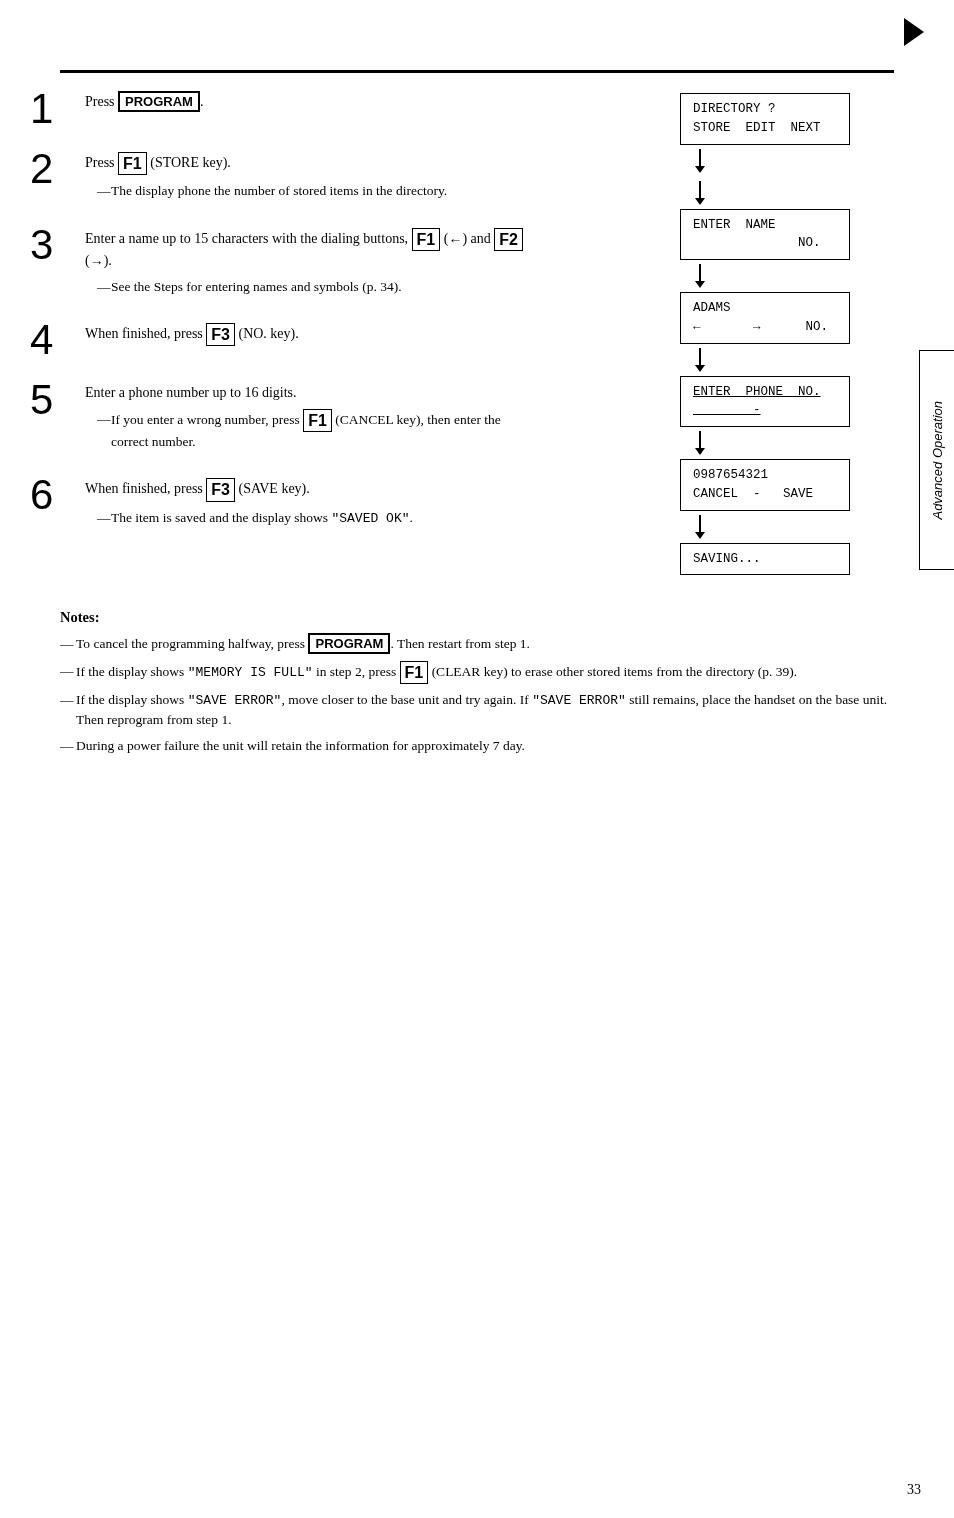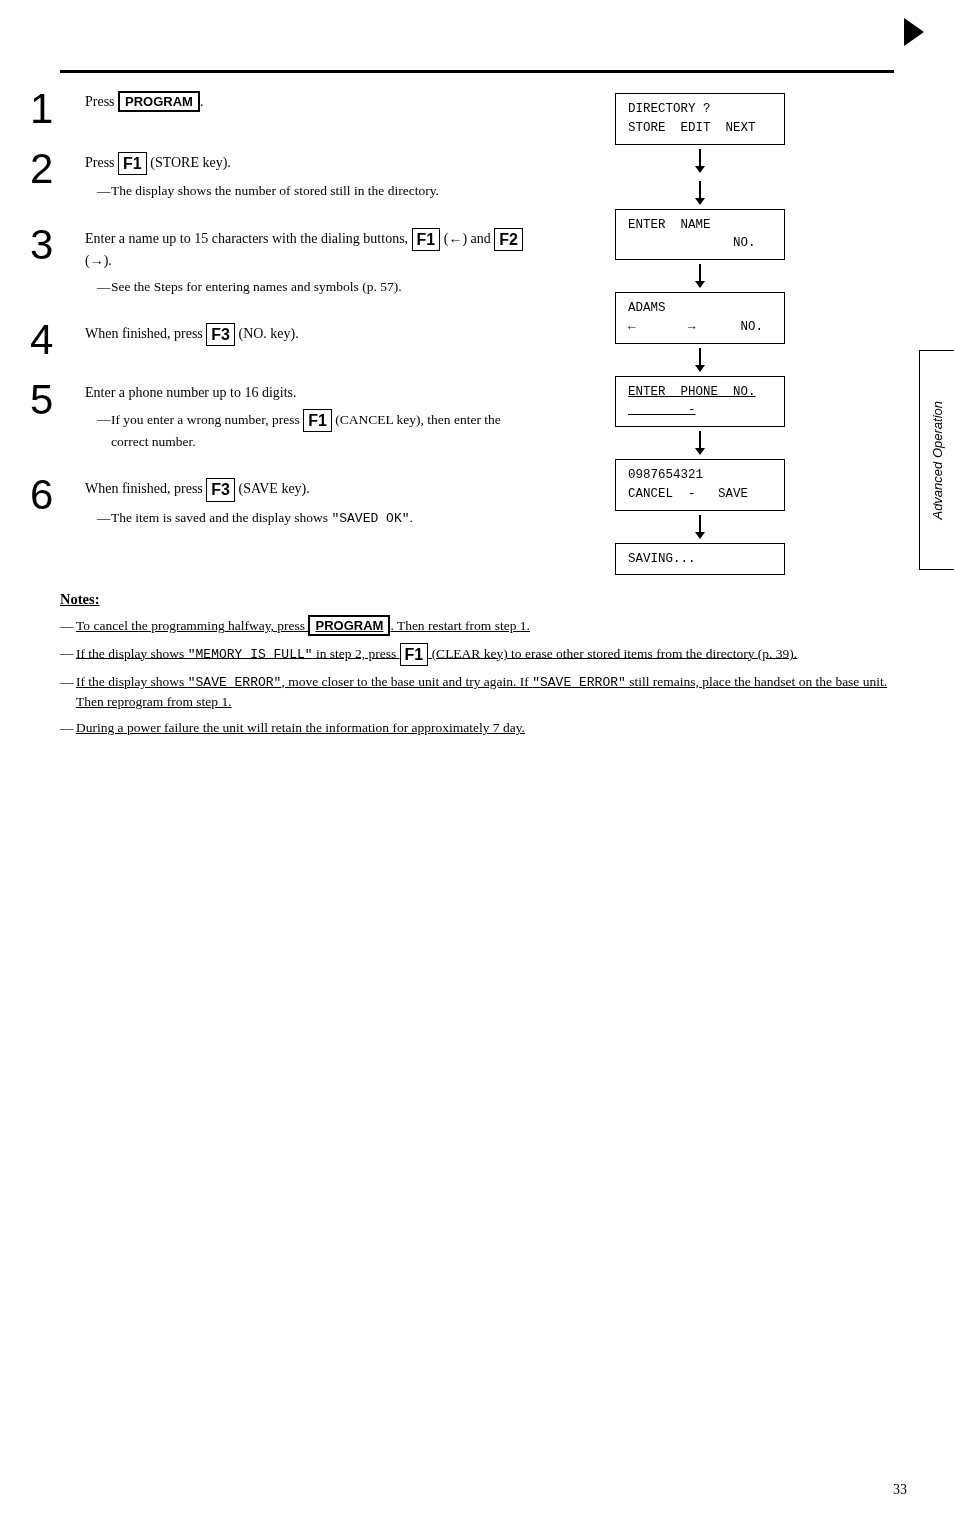--- a/index.html
+++ b/index.html
@@ -50,21 +50,21 @@
     .instructions {
       flex: 0 0 520px;
       padding-right: 20px;
     }
 
     
     .flowchart {
       flex: 0 0 300px;
       display: flex;
       flex-direction: column;
-      align-items: center;
+      align-items: flex-end;
       gap: 0;
       padding-top: 5px;
     }
 
     
     .step {
       display: flex;
       margin-bottom: 18px;
       align-items: flex-start;
       position: relative;
@@ -158,24 +158,23 @@
       transform: translateX(-50%);
       width: 0;
       height: 0;
       border-left: 5px solid transparent;
       border-right: 5px solid transparent;
       border-top: 7px solid #000;
     }
 
     
     .notes-section {
-      margin-top: 16px;
+      margin-top: 34px;
       padding-left: 30px;
       padding-right: 30px;
-      text-decoration: underline;
     }
 
     .notes-title {
       font-weight: bold;
       font-size: 14.5px;
       margin-bottom: 8px;
     }
 
     .notes-list {
       font-size: 13.5px;
@@ -190,21 +189,21 @@
     .note-item::before {
       content: '—';
       position: absolute;
       left: 0;
     }
 
     
     .page-num {
       position: absolute;
       bottom: 20px;
-      right: 47px;
+      right: 33px;
       font-size: 14px;
     }
 
     
     .sidebar-tab {
       position: absolute;
       right: 0;
       top: 350px;
       width: 35px;
       height: 220px;
@@ -253,35 +252,35 @@
       </div>
 
       <div class="step">
         <div class="step-number">2</div>
         <div class="step-content">
           <div class="step-main">
             Press <span class="key-badge">F1</span> (STORE key).
           </div>
           <div class="step-sub">
             <div class="dash-item">
-              The display shows the number of stored still in the directory.
+              The display phone the number of stored items in the directory.
             </div>
           </div>
         </div>
       </div>
 
       <div class="step">
         <div class="step-number">3</div>
         <div class="step-content">
           <div class="step-main">
             Enter a name up to 15 characters with the dialing buttons, <span class="key-badge">F1</span> (←) and <span class="key-badge">F2</span> (→).
           </div>
           <div class="step-sub">
             <div class="dash-item">
-              See the Steps for entering names and symbols (p. 57).
+              See the Steps for entering names and symbols (p. 34).
             </div>
           </div>
         </div>
       </div>
 
       <div class="step">
         <div class="step-number">4</div>
         <div class="step-content">
           <div class="step-main">
             When finished, press <span class="key-badge">F3</span> (NO. key).

